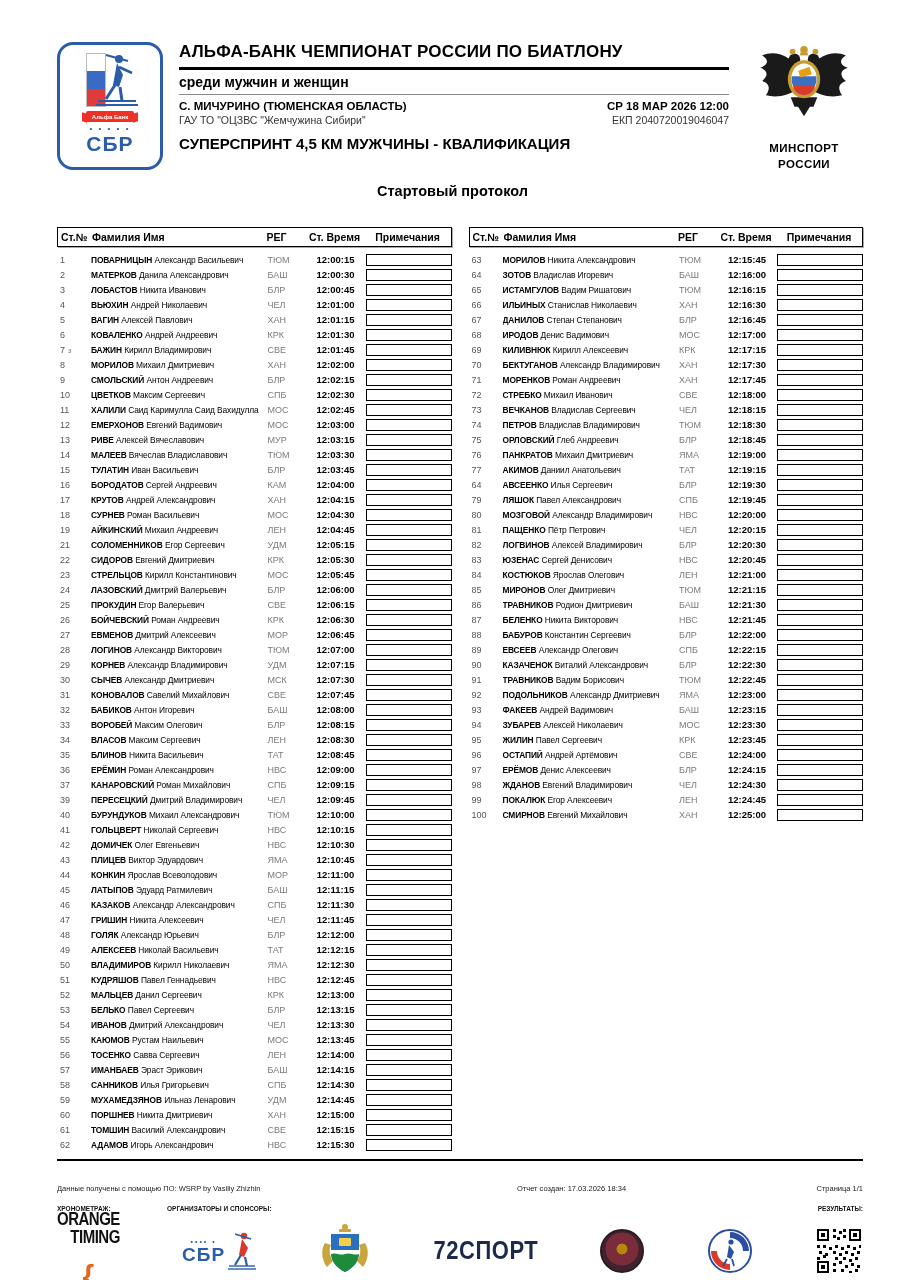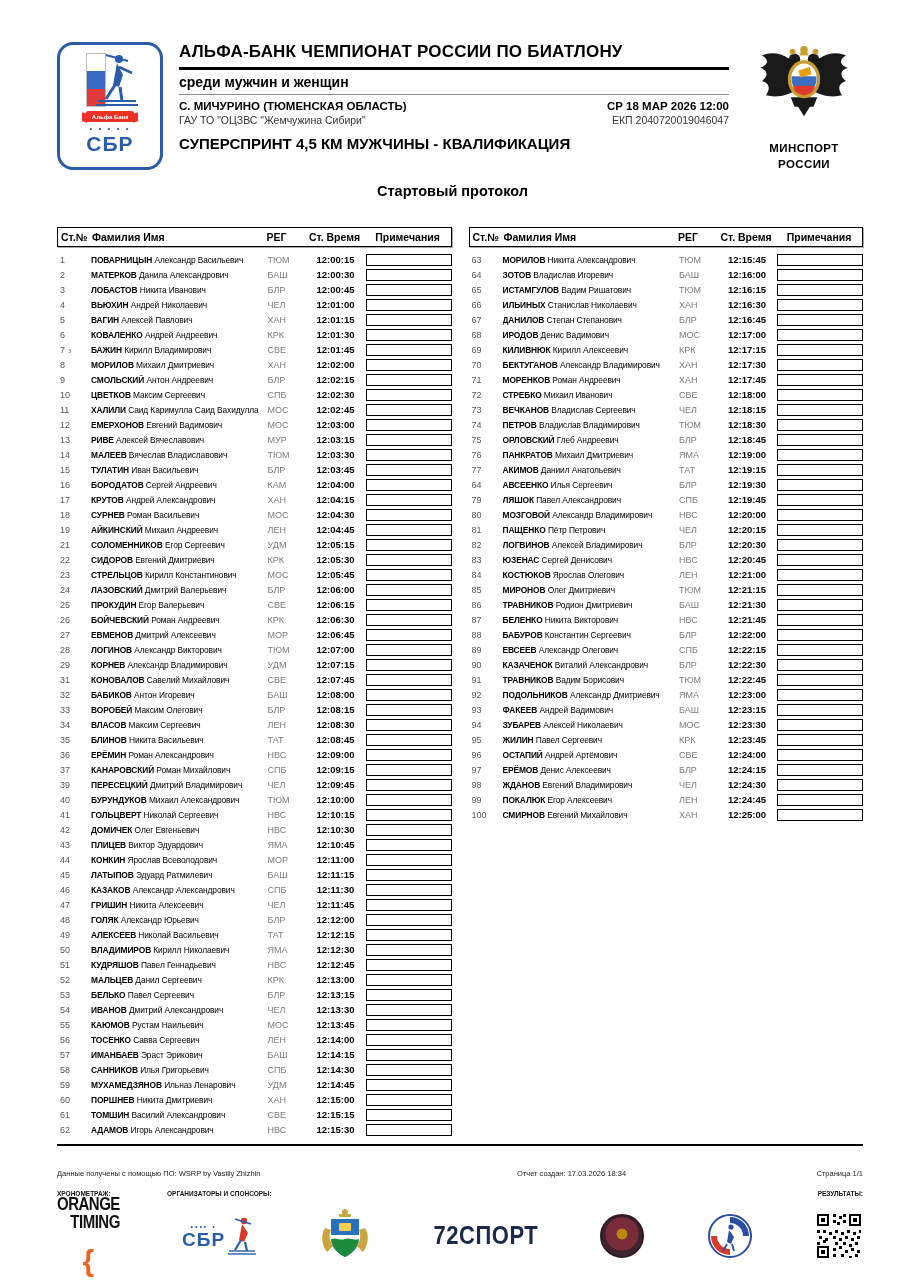--- a/index.html
+++ b/index.html
@@ -397,20 +397,27 @@
     </div>
 
     <div class="row">
       <span class="c-bib"><span>29</span><span class="bib-note"></span></span>
       <span class="c-name"><span class="last">КОРНЕВ</span> <span class="first">Александр Владимирович</span></span>
       <span class="c-reg">УДМ</span>
       <span class="c-time">12:07:15</span>
       <span class="c-note"></span>
     </div>
 
+    <div class="row">
+      <span class="c-bib"><span>30</span><span class="bib-note"></span></span>
+      <span class="c-name"><span class="last">СЫЧЕВ</span> <span class="first">Александр Дмитриевич</span></span>
+      <span class="c-reg">МСК</span>
+      <span class="c-time">12:07:30</span>
+      <span class="c-note"></span>
+    </div>
 
     <div class="row">
       <span class="c-bib"><span>31</span><span class="bib-note"></span></span>
       <span class="c-name"><span class="last">КОНОВАЛОВ</span> <span class="first">Савелий Михайлович</span></span>
       <span class="c-reg">СВЕ</span>
       <span class="c-time">12:07:45</span>
       <span class="c-note"></span>
     </div>
 
     <div class="row">

